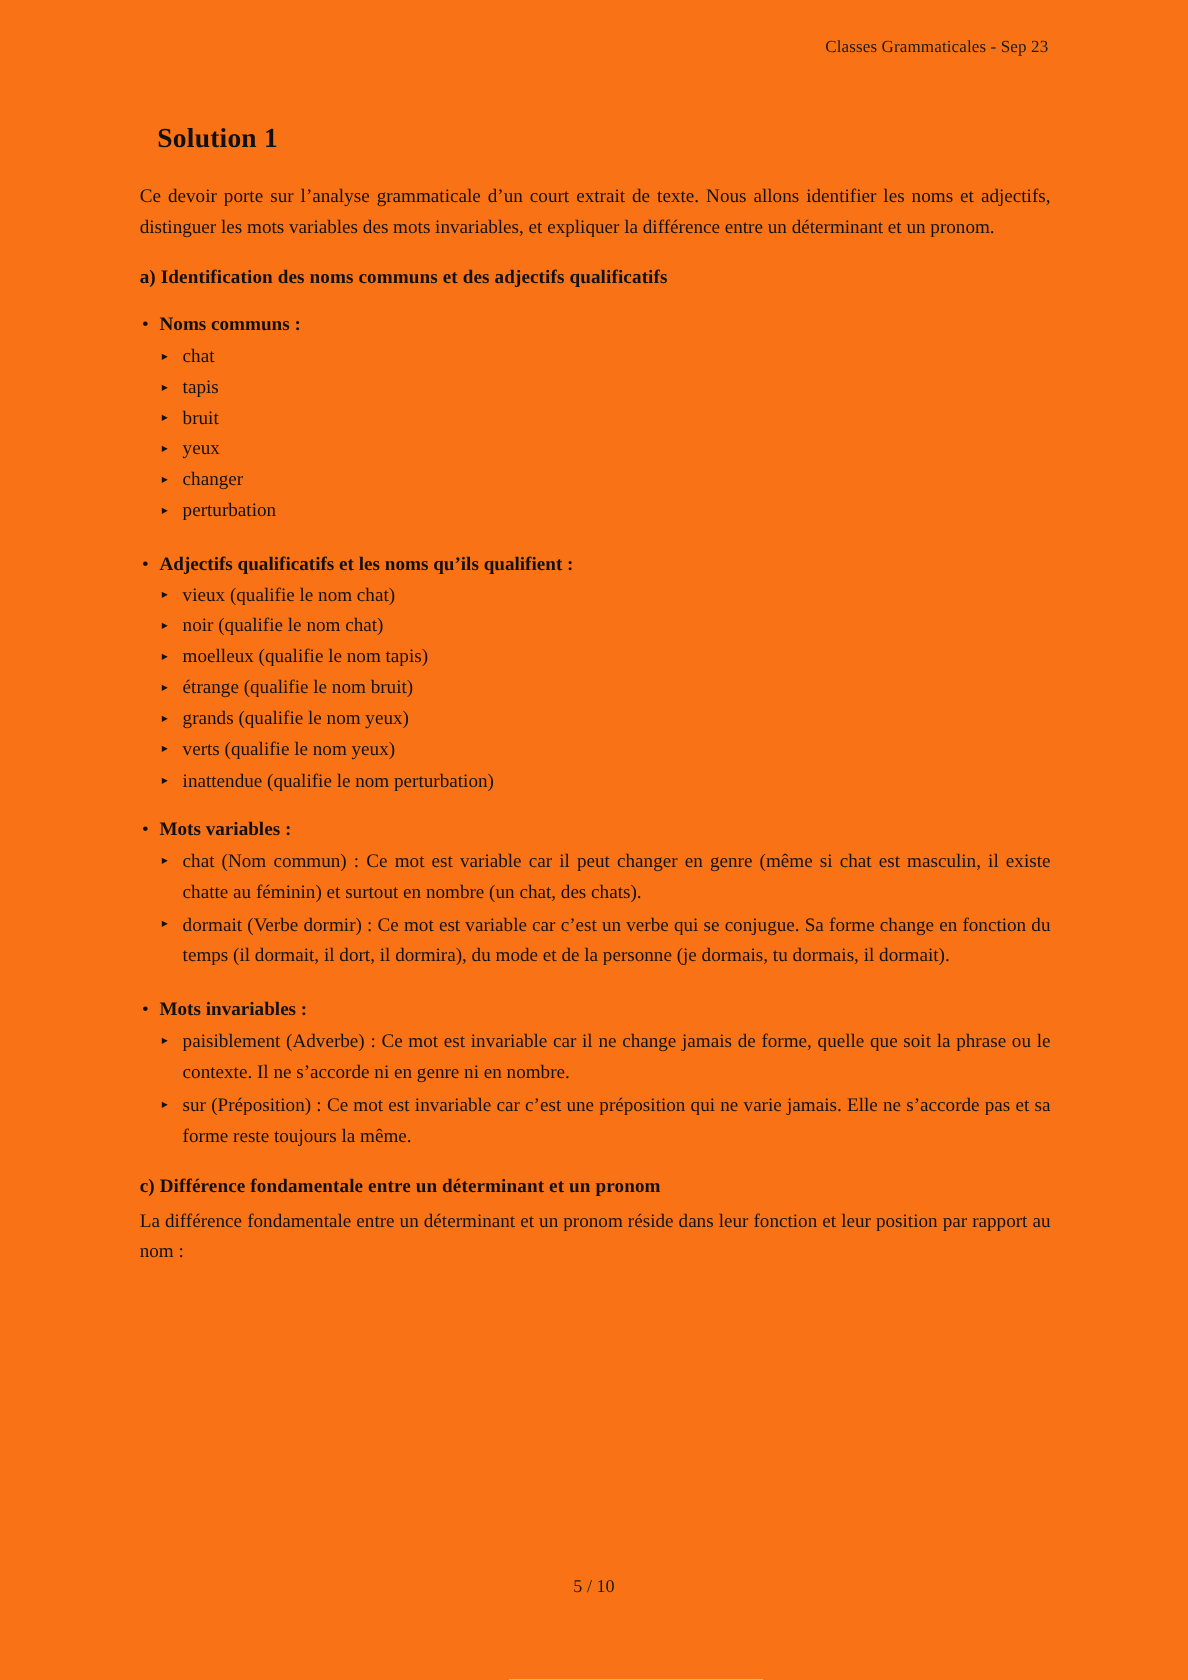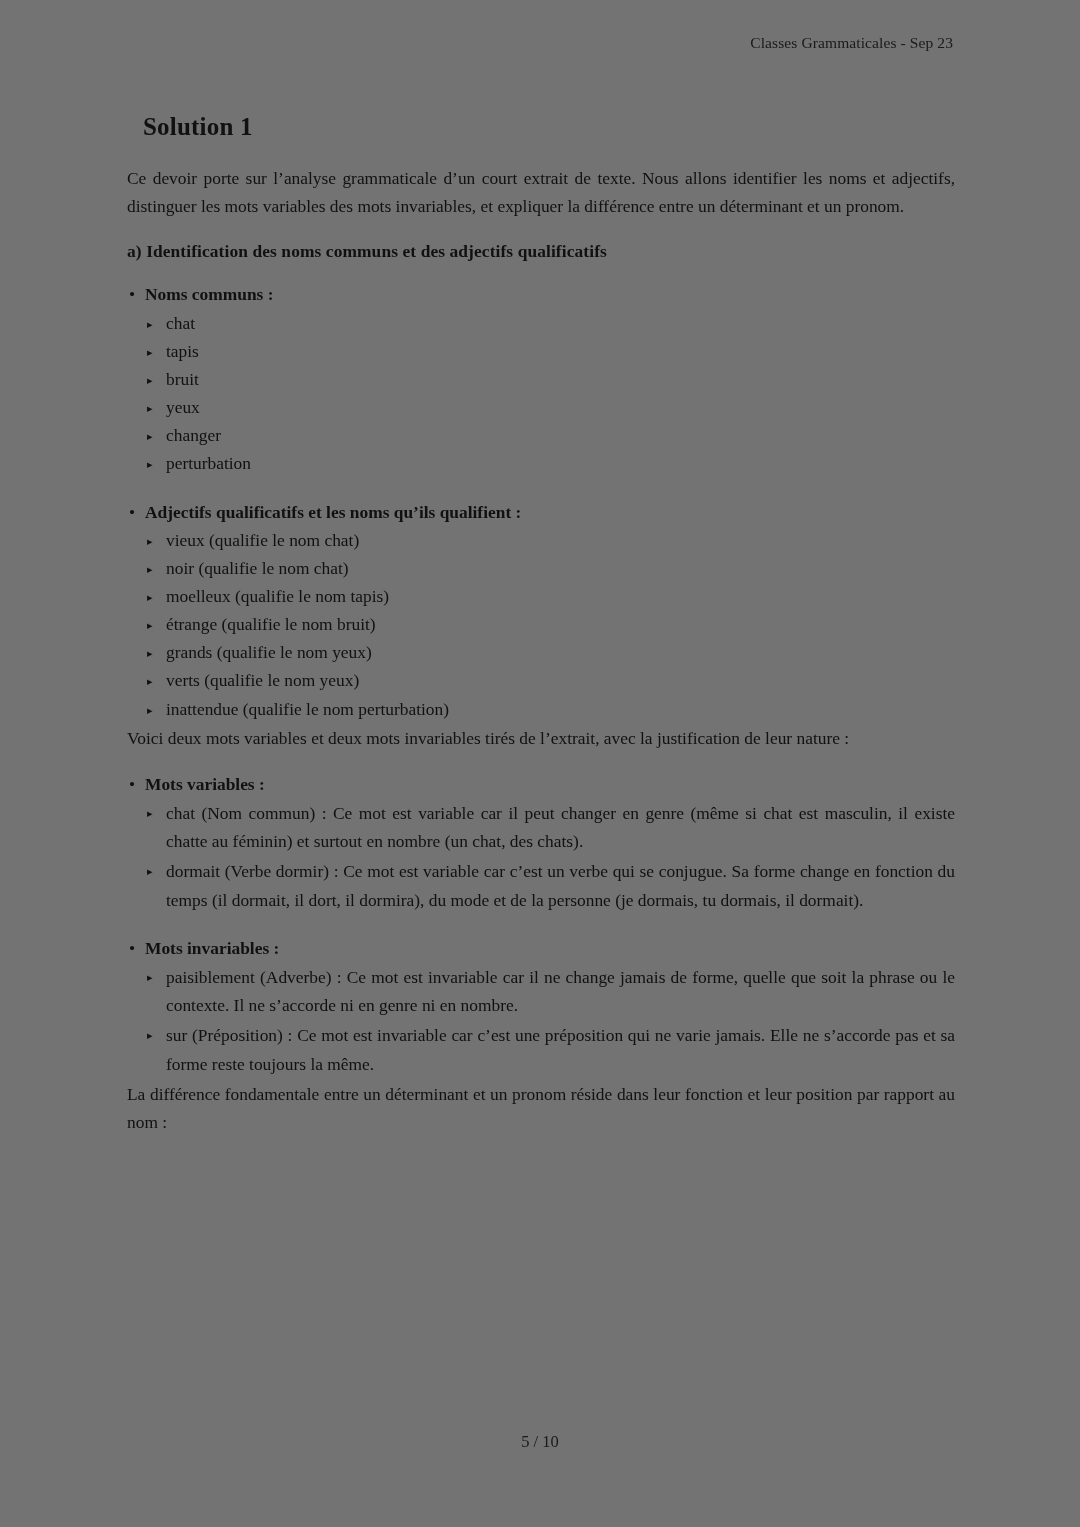--- a/index.html
+++ b/index.html
@@ -8,21 +8,21 @@
     background: #ffffff;
   }
   body {
     font-family: "Liberation Serif", "DejaVu Serif", serif;
     color: #111111;
   }
   .page {
     position: relative;
     width: 1080px;
     height: 1527px;
-    background: #737373;
+    background: #f97316;
     overflow: hidden;
     box-sizing: border-box;
     padding-left: 16px;
   }
   
   .running-header {
     position: absolute;
     top: 34px;
     left: 127px;
     width: 826px;
@@ -216,21 +216,20 @@
             <span class="l2-bullet">▸</span>
             <span class="term">inattendue</span>
             <span>(qualifie le nom perturbation)</span>
           </li>
         </ul>
       </li>
 
     </ul>
 
 
-    <p class="para">Voici deux mots variables et deux mots invariables tirés de l’extrait, avec la justification de leur nature :</p>
 
     <ul class="level1">
 
       <li class="l1-item">
         <span class="l1-bullet">•</span>
         <span class="l1-label">Mots variables :</span>
         <ul class="level2 spaced">
           <li class="l2-item">
             <span class="l2-bullet">▸</span>
             <span class="term">chat</span>
@@ -256,20 +255,21 @@
           <li class="l2-item">
             <span class="l2-bullet">▸</span>
             <span class="term">sur</span>
             <span>(Préposition) : Ce mot est invariable car c’est une préposition qui ne varie jamais. Elle ne s’accorde pas et sa forme reste toujours la même.</span>
           </li>
         </ul>
       </li>
 
     </ul>
 
+    <h2 class="sub-head">c) Différence fondamentale entre un déterminant et un pronom</h2>
 
     <p class="para">La différence fondamentale entre un déterminant et un pronom réside dans leur fonction et leur position par rapport au nom :</p>
 
   </div>
 
   <div class="page-footer">5 / 10</div>
 
 </div>
 
 </body></html>

